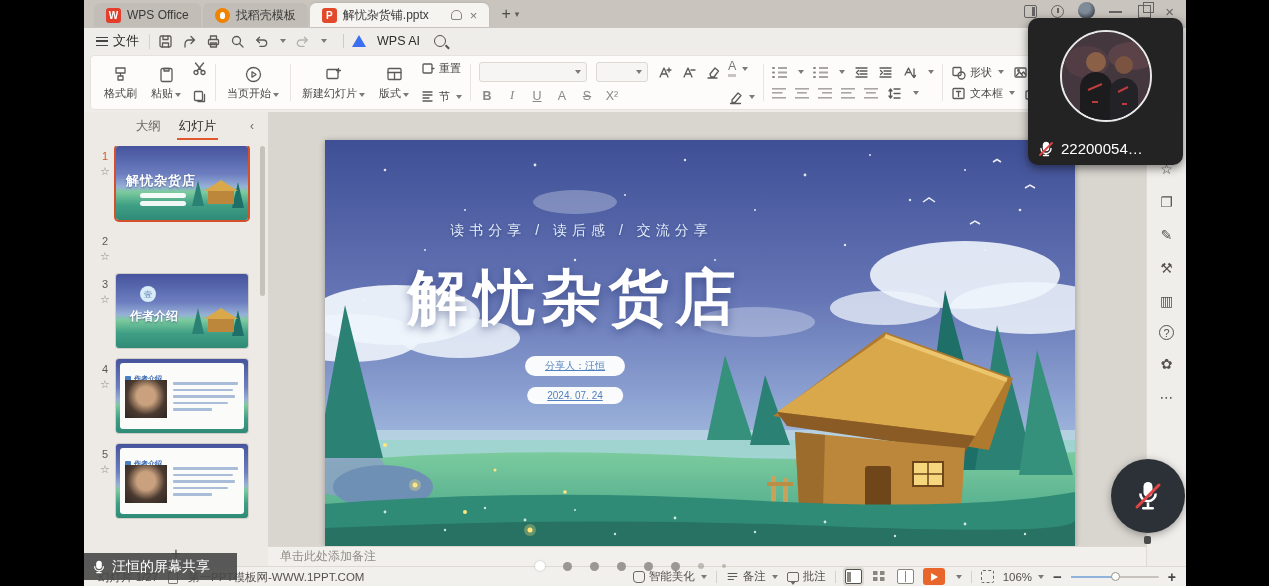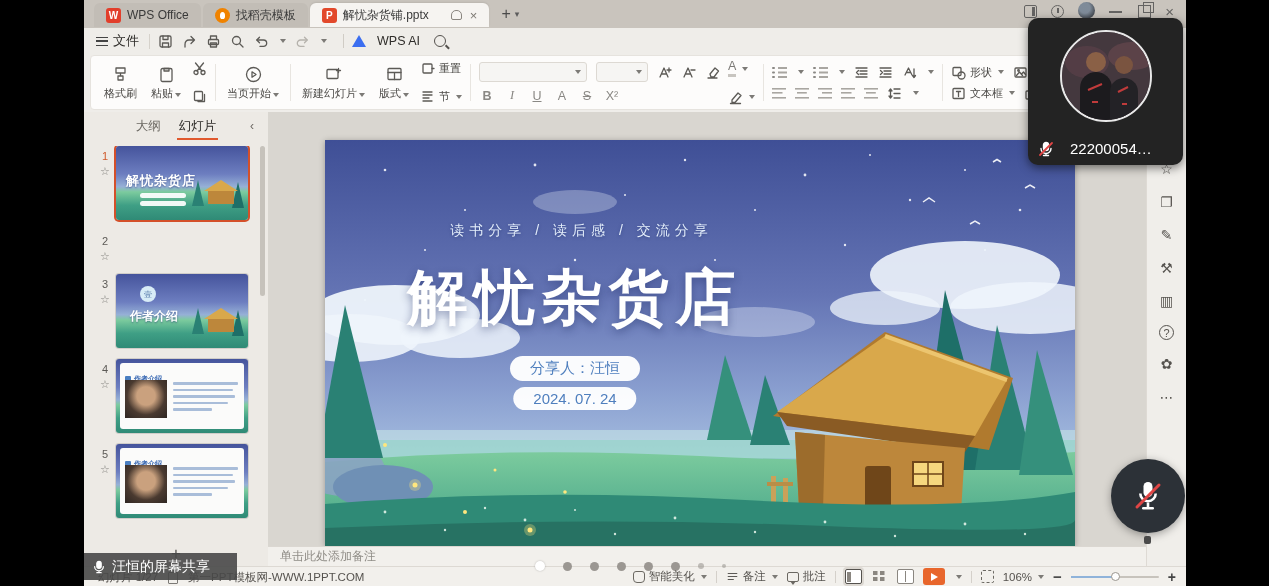--- a/index.html
+++ b/index.html
@@ -130,21 +130,21 @@
   .pscroll { position:absolute; right:3px; top:34px; width:5px; height:150px; border-radius:3px; background:#c6c2bb; }
   .addslide { position:absolute; left:50%; bottom:2px; transform:translateX(-50%); font-size:17px; color:#4a4845; }
 
   
   .canvas { position:absolute; left:184px; right:40px; top:112px; height:434px; background:#d9d6d0; }
   .slide { position:absolute; left:57px; top:28px; width:750px; height:406px; background:#5a6bb0; box-shadow:0 1px 6px rgba(0,0,0,.3); overflow:hidden; }
   .slide svg { position:absolute; inset:0; }
   .slide-text { position:absolute; left:0; top:0; width:500px; height:100%; text-align:center; }
   .slide-sub { position:absolute; left:13px; right:0; top:82px; color:#e4eefb; font-size:14px; letter-spacing:5px; text-shadow:0 1px 3px rgba(30,50,110,.5); }
   .slide-title { position:absolute; left:0; right:0; top:118px; color:#fff; font-size:60px; font-weight:800; letter-spacing:7px; text-shadow:0 3px 8px rgba(30,45,100,.45); }
-  .pill { position:absolute; left:50%; transform:translateX(-50%); background:rgba(255,255,255,.96); color:#4f7fbe; font-size:15px; padding:3px 20px; border-radius:13px; white-space:nowrap; }
+  .pill { position:absolute; left:50%; transform:translateX(-50%); background:rgba(255,255,255,.96); color:#4f7fbe; font-size:10px; padding:3px 20px; border-radius:13px; white-space:nowrap;text-decoration:underline; }
   .pill.p1 { top:216px; } .pill.p2 { top:247px; }
 
   
   .rail { position:absolute; right:0; top:112px; width:40px; bottom:20px; background:#f0eeea; border-left:1px solid #dedad4; display:flex; flex-direction:column; align-items:center; padding-top:48px; gap:15px; }
   .rail span { font-size:14px; color:#55524e; width:18px; height:18px; display:flex; align-items:center; justify-content:center; }
   .rail span[data-name="help-icon"] { border:1.3px solid #55524e; border-radius:50%; font-size:11px; width:15px; height:15px; }
 
   
   .notesbar { position:absolute; left:184px; right:40px; top:546px; height:20px; background:#f2f0ec; border-top:1px solid #dbd7d1; font-size:12px; color:#8f8c86; display:flex; align-items:center; padding-left:12px; }
   .statusbar { position:absolute; left:0; right:0; bottom:0; height:20px; background:#f2f0ec; border-top:1px solid #ddd9d3; font-size:11.5px; color:#55524e; }
@@ -174,21 +174,21 @@
   .fit { width:13px; height:13px; position:relative; border:1.3px dashed #6b6862; border-radius:2px; }
   .minus { font-size:15px; font-weight:bold; color:#444; }
   .plus { font-size:14px; font-weight:bold; color:#444; }
   .slider { width:88px; height:2px; background:#c7c3bc; position:relative; border-radius:1px; }
   .slider .fill { position:absolute; left:0; top:0; bottom:0; width:50%; background:#8fb3da; }
   .slider .handle { position:absolute; left:46%; top:-3.5px; width:9px; height:9px; border-radius:50%; background:#fdfdfd; border:1px solid #9a968f; }
 
   
   .webcam { position:absolute; left:1028px; top:18px; width:155px; height:147px; background:#232323; border-radius:10px; box-shadow:0 3px 10px rgba(0,0,0,.5); z-index:40; }
   .cam-avatar { position:absolute; left:50%; top:12px; transform:translateX(-50%); width:92px; height:92px; border-radius:50%; border:2px solid #e8e8e8; overflow:hidden; background:#3a3238; }
-  .cam-name { position:absolute; left:10px; bottom:8px; display:flex; align-items:center; gap:16px; color:#fff; font-size:15px; }
+  .cam-name { position:absolute; left:10px; bottom:8px; display:flex; align-items:center; gap:7px; color:#fff; font-size:15px; }
   .micmute { position:relative; width:16px; height:16px; }
   .micmute svg { width:100%; height:100%; }
   .fab { position:absolute; left:1111px; top:459px; width:74px; height:74px; border-radius:50%; background:#2c3137; display:flex; align-items:center; justify-content:center; z-index:40; box-shadow:0 2px 8px rgba(0,0,0,.35); }
   .fab svg { width:34px; height:34px; }
   .fab-handle { position:absolute; left:1144px; top:536px; width:7px; height:8px; background:#4a4a4a; border-radius:2px; z-index:40; }
   .banner { position:absolute; left:84px; top:553px; width:153px; height:27px; background:rgba(72,72,72,.9); display:flex; align-items:center; gap:6px; padding-left:8px; color:#fff; font-size:14px; z-index:40; }
   .banner svg { width:14px; height:14px; }
 </style>
 </head>
 <body>

